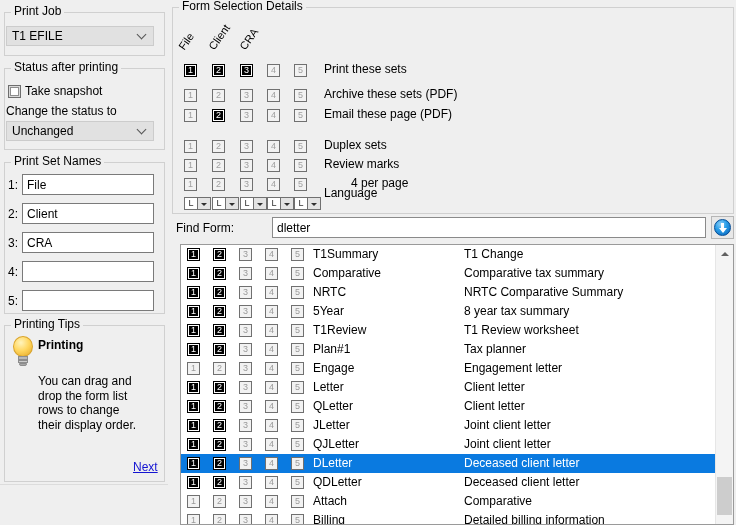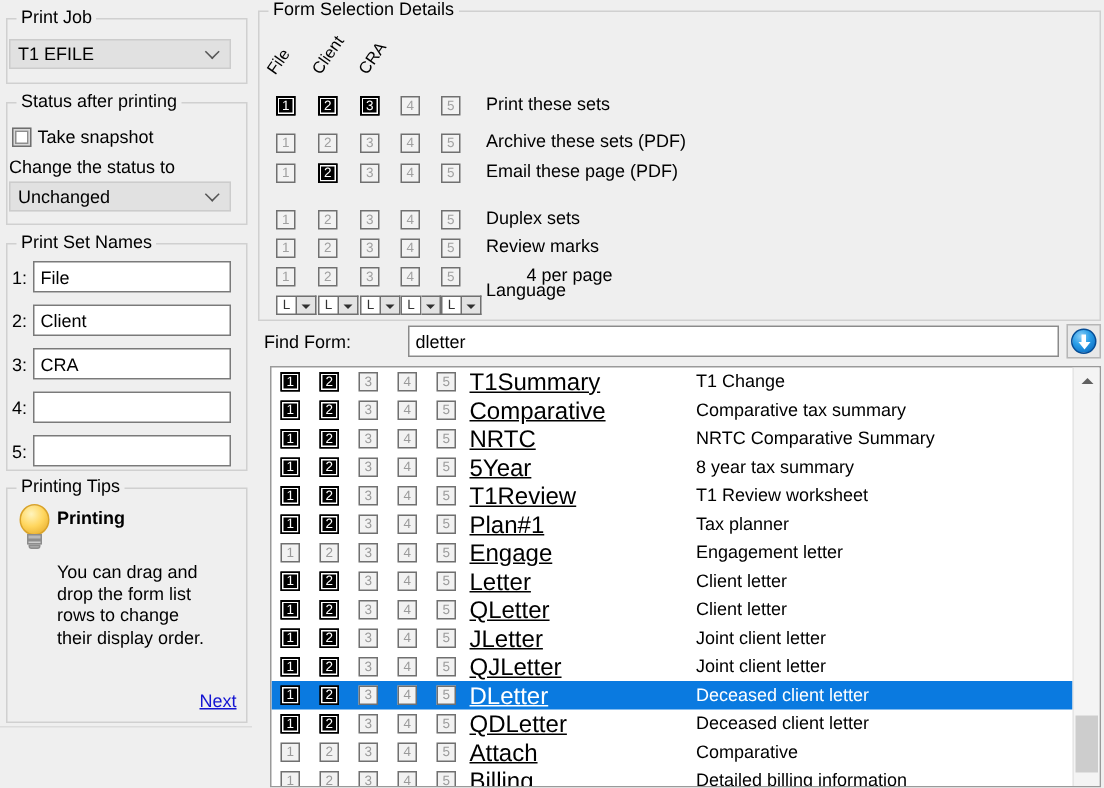--- a/index.html
+++ b/index.html
@@ -131,21 +131,21 @@
     position:absolute;background:#fff;border:1px solid #9a9a9a;
     box-sizing:border-box;overflow:hidden;
   }
   #list-rows{position:absolute;left:0;top:0;right:17px;}
   .lrow{position:relative;height:19px;box-sizing:border-box;}
   .lrow.sel{background:#0a7ae0;}
   .lrow .rbox{position:absolute;top:3px;width:13px;height:13px;box-sizing:border-box;
     border:1px solid #707070;background:#f2f2f2;font-size:9px;line-height:11px;
     text-align:center;color:#9a9a9a;}
   .lrow .rbox.on{background:#000;color:#fff;border:1px solid #000;box-shadow:inset 0 0 0 1px #fff;}
-  .lrow .name{position:absolute;left:132px;top:2px;font-size:16px;white-space:nowrap;text-decoration:underline;}
+  .lrow .name{position:absolute;left:132px;top:2px;font-size:12px;white-space:nowrap;}
   .lrow .desc{position:absolute;left:283px;top:2px;font-size:12px;white-space:nowrap;}
   .lrow.sel .name,.lrow.sel .desc{color:#fff;}
 
   
   #vscroll{position:absolute;right:0;top:0;bottom:0;width:17px;background:#f4f4f4;
     border-left:1px solid #e6e6e6;}
   #vs-up{position:absolute;left:0;top:0;width:17px;height:17px;background:#f4f4f4;cursor:pointer;}
   #vs-up:before{
     content:"";position:absolute;left:5px;top:7px;
     border-left:4px solid transparent;border-right:4px solid transparent;

